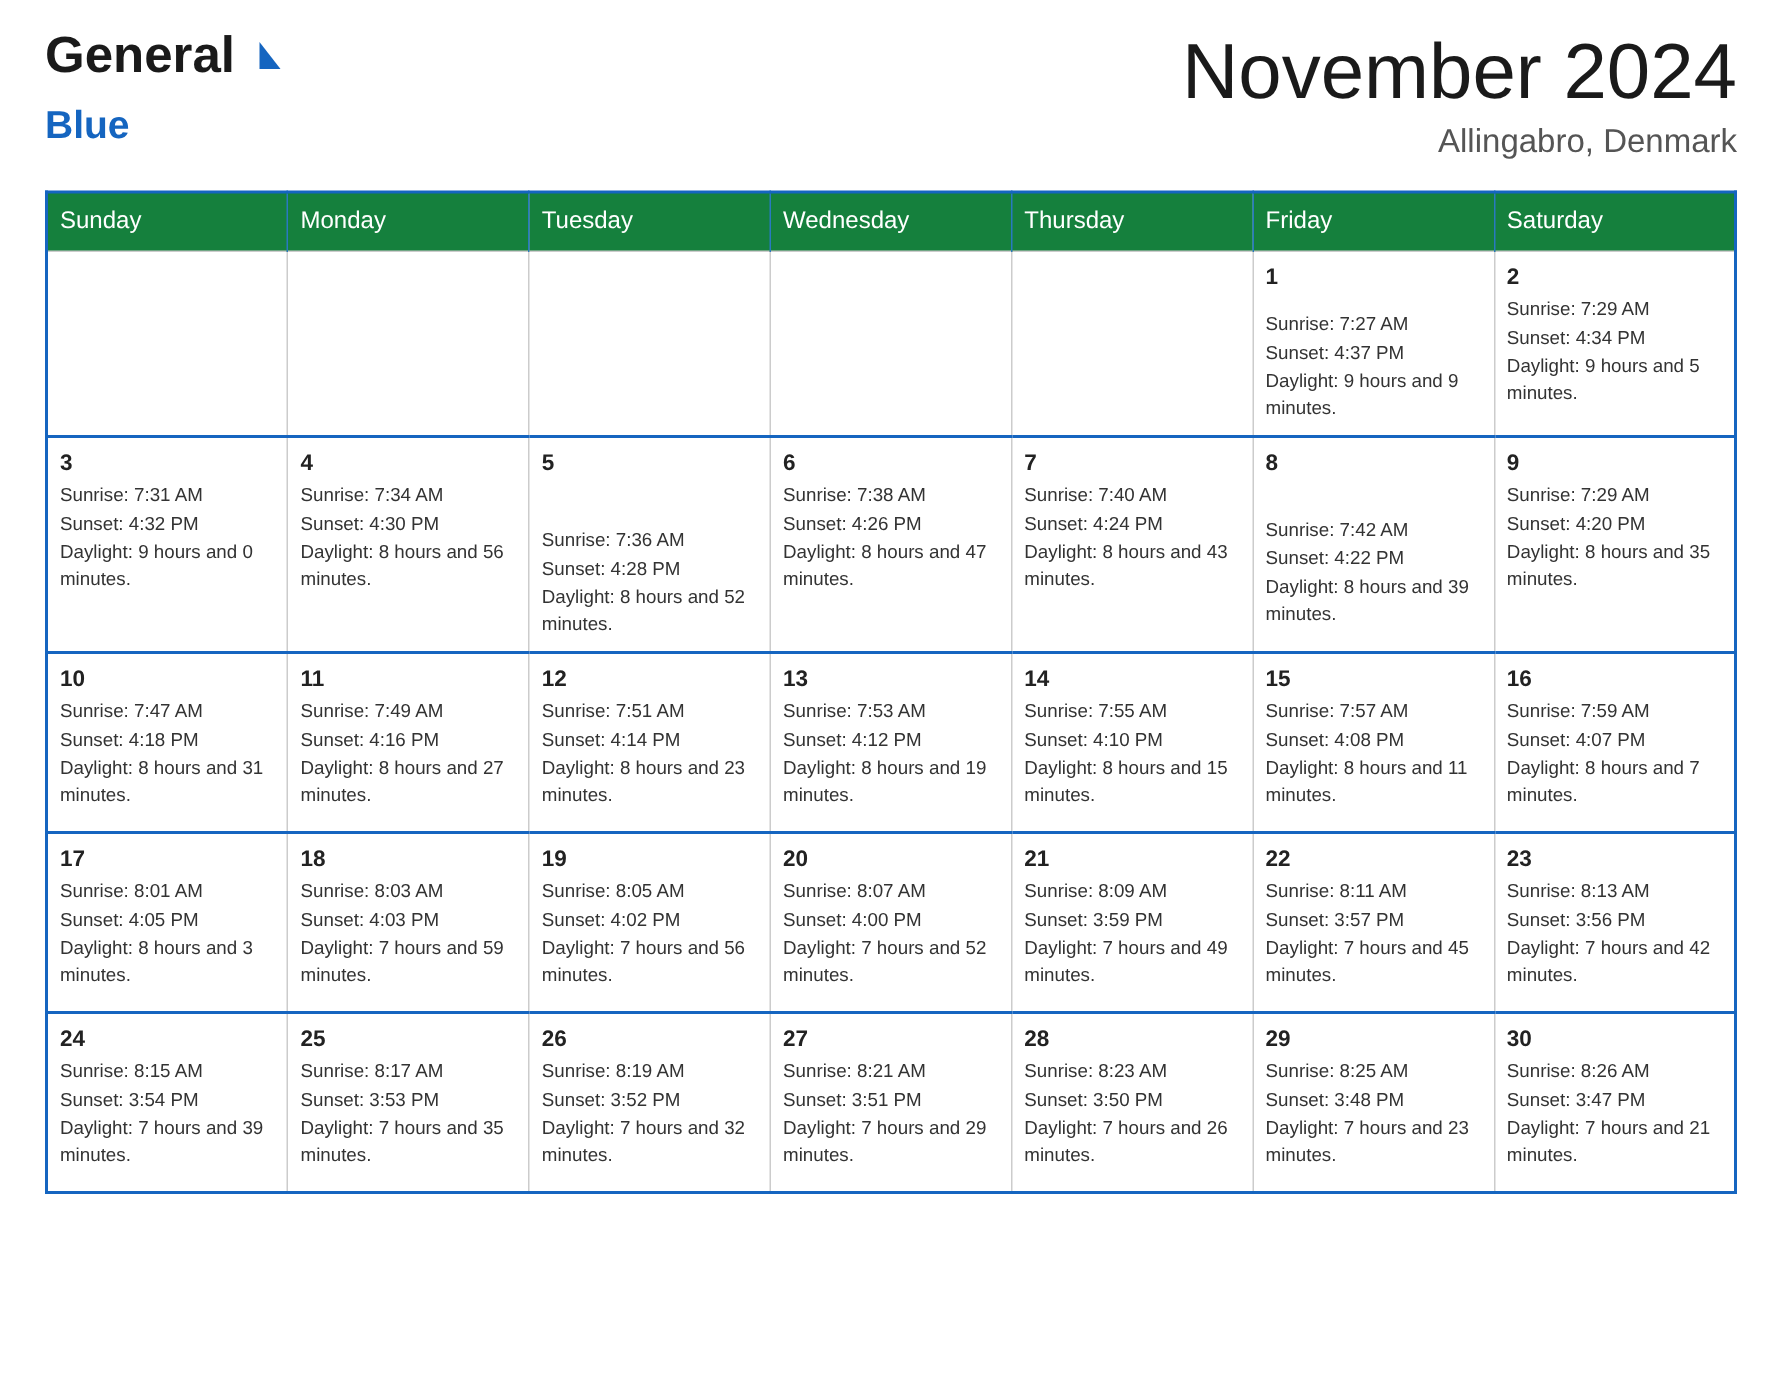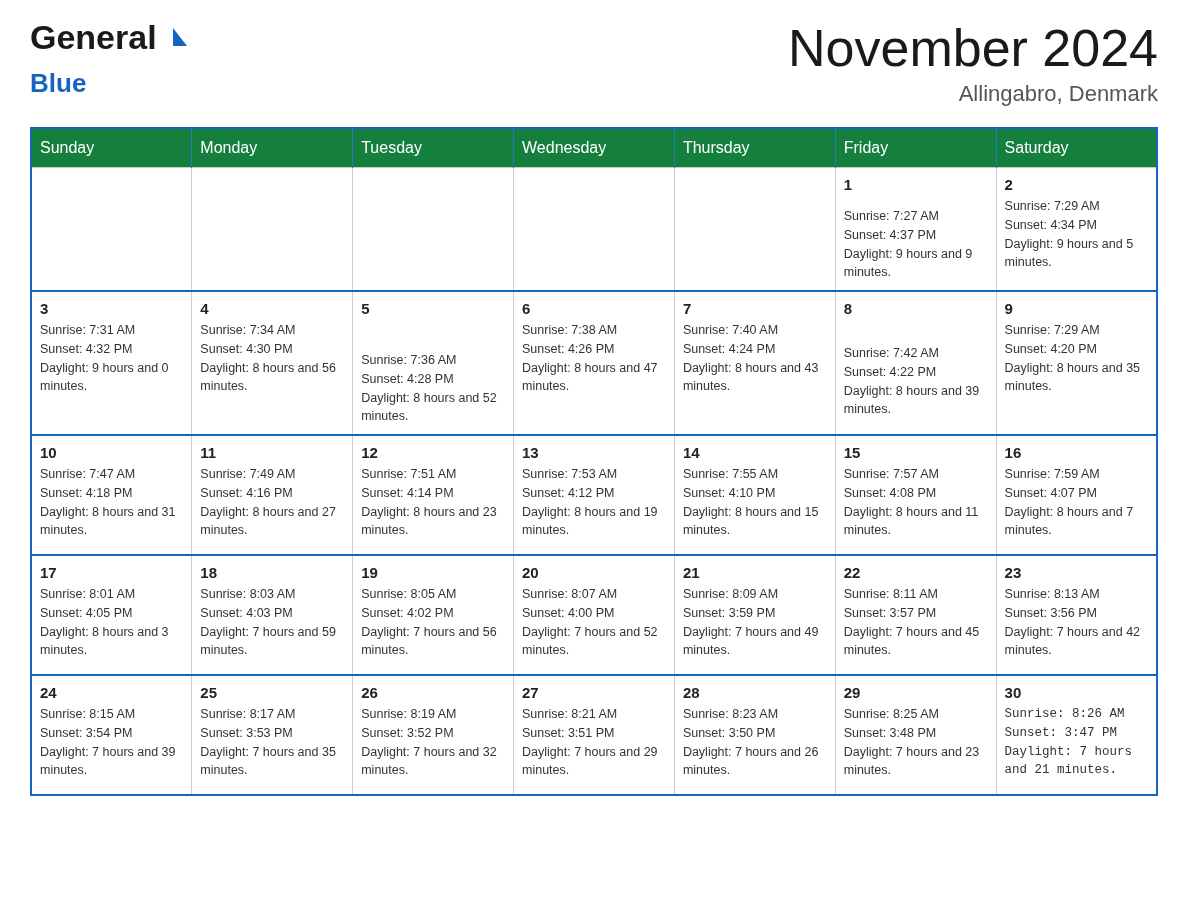--- a/index.html
+++ b/index.html
@@ -315,19 +315,19 @@
 Daylight: 7 hours and 26 minutes.</div>
         </td>
         <td>
           <div class="day-number">29</div>
           <div class="day-info" style="white-space: pre-line;">Sunrise: 8:25 AM
 Sunset: 3:48 PM
 Daylight: 7 hours and 23 minutes.</div>
         </td>
         <td>
           <div class="day-number">30</div>
-          <div class="day-info" style="white-space: pre-line; font-family: Liberation Mono, monospace;">Sunrise: 8:26 AM
+          <div class="day-info" style="white-space: pre-line;">Sunrise: 8:26 AM
 Sunset: 3:47 PM
 Daylight: 7 hours and 21 minutes.</div>
         </td>
       </tr>
     </tbody>
 </table>
 
 </body></html>

